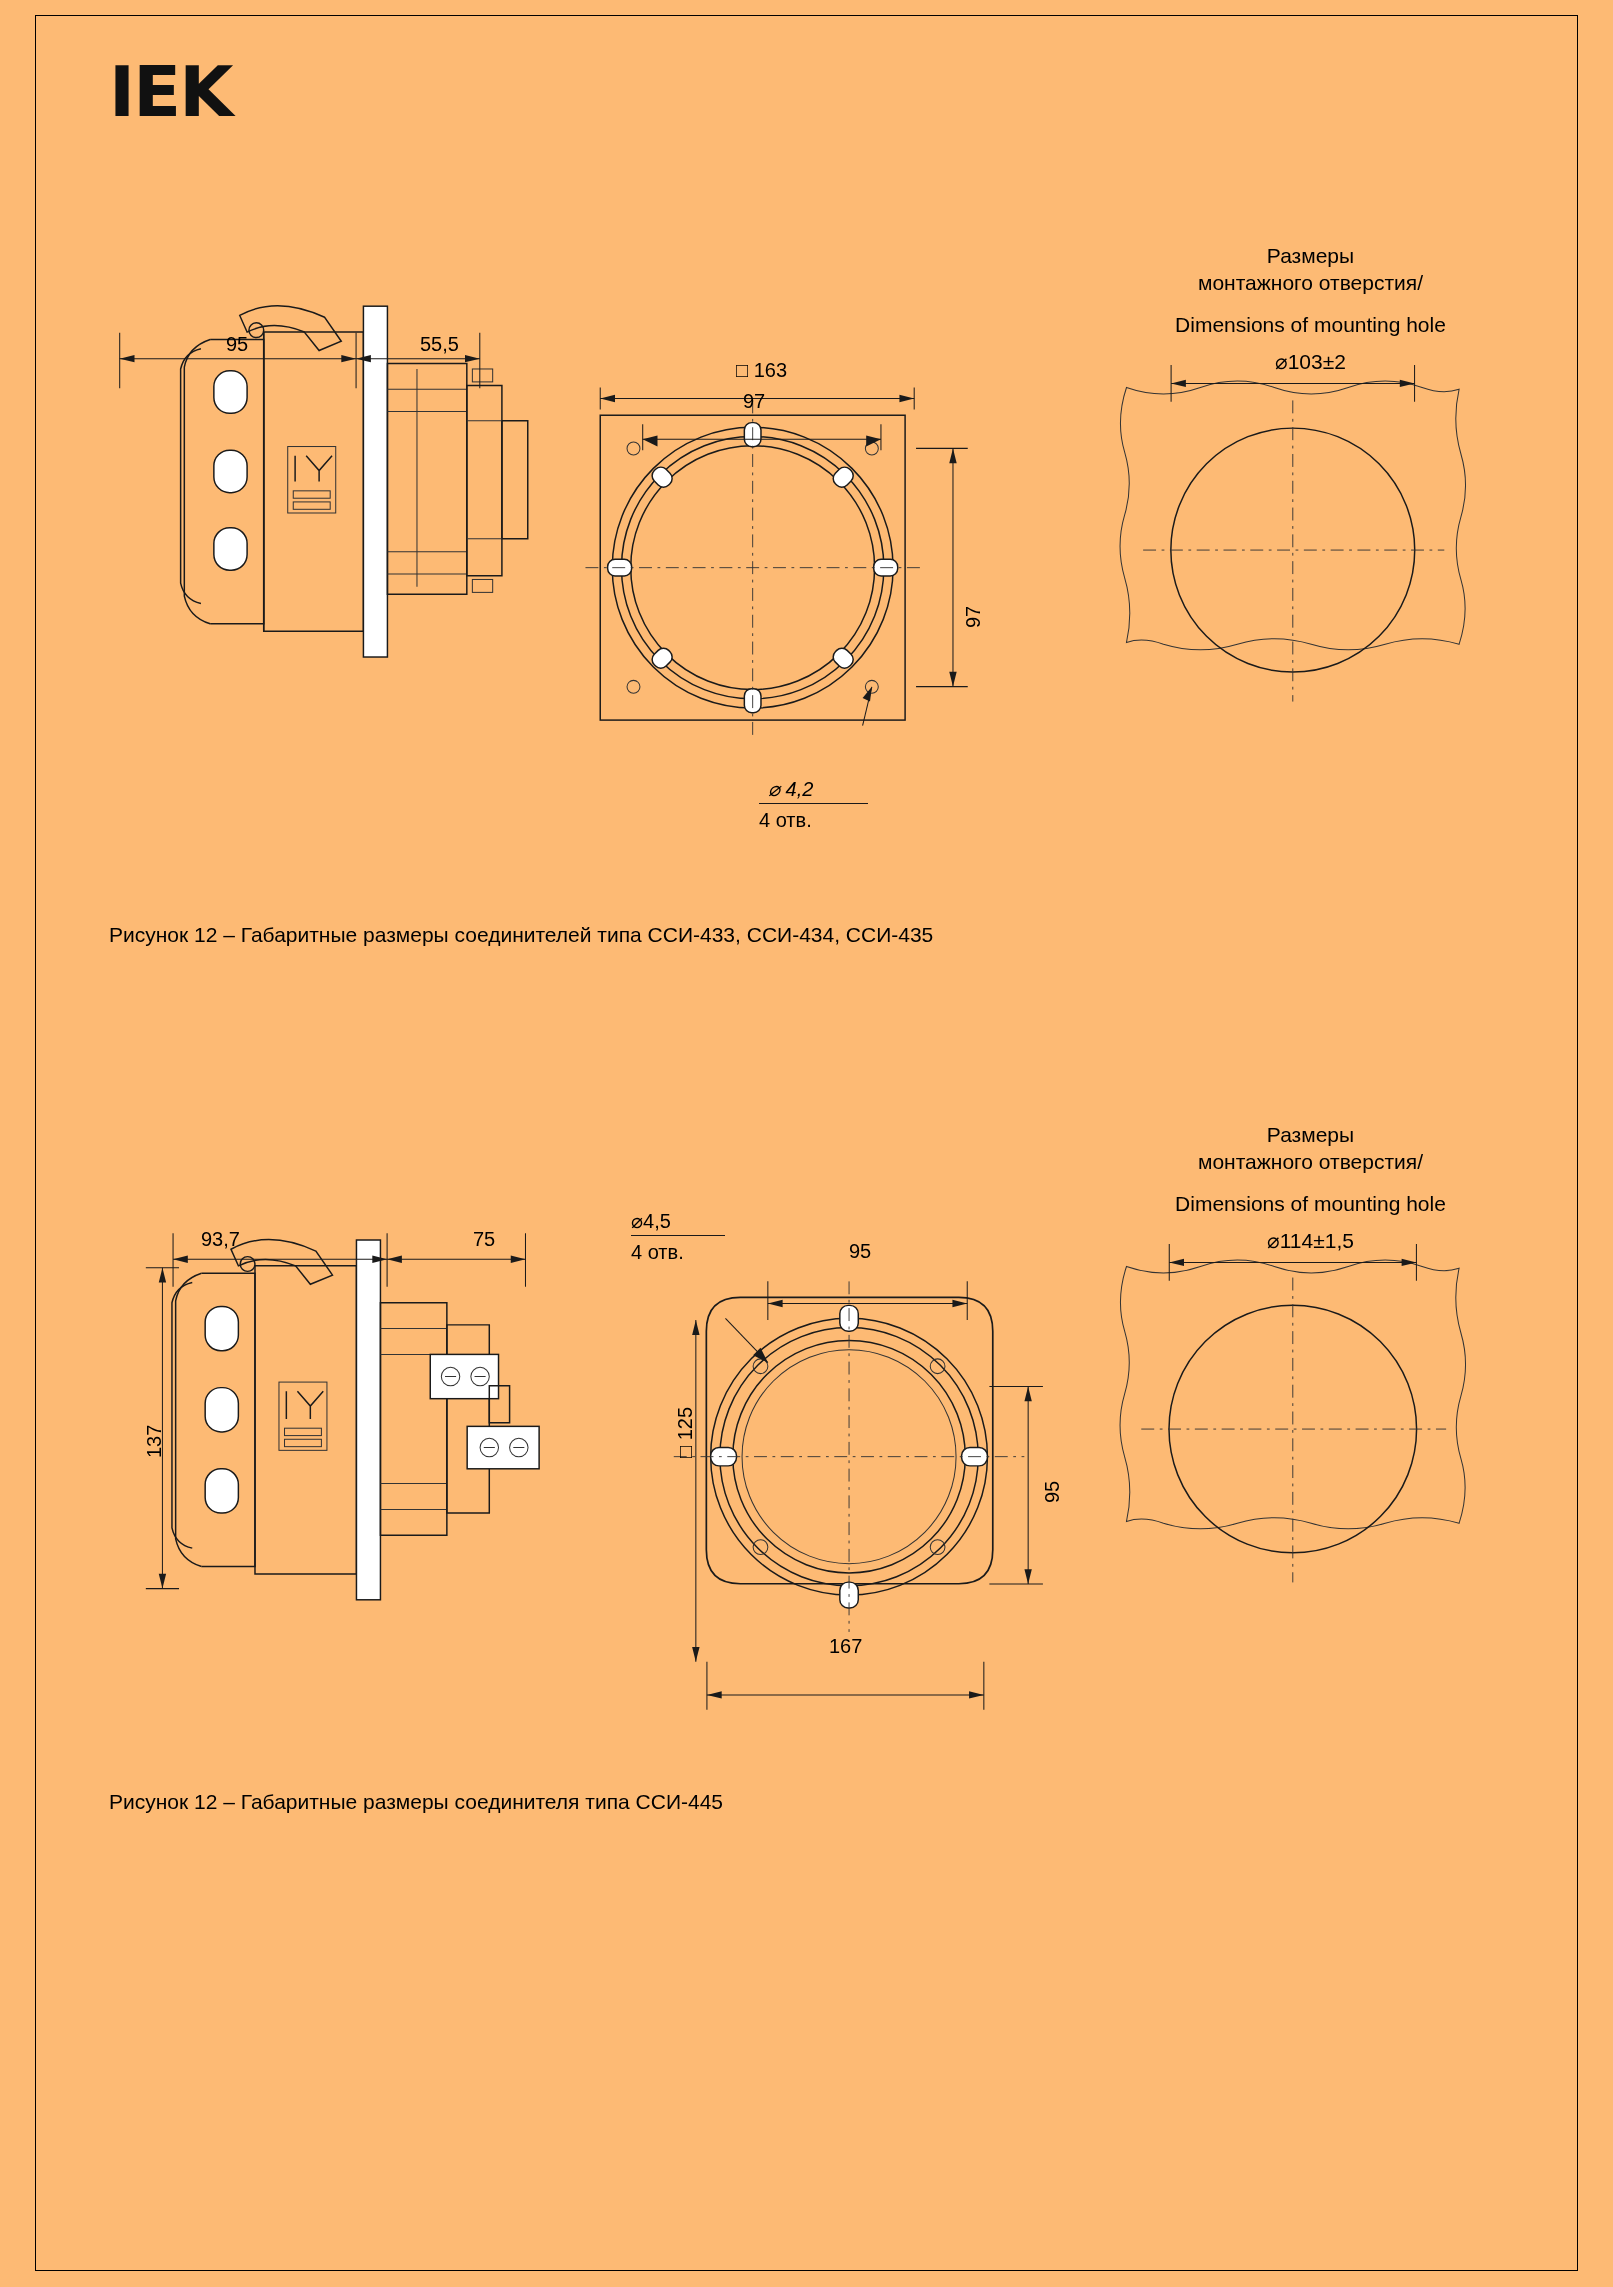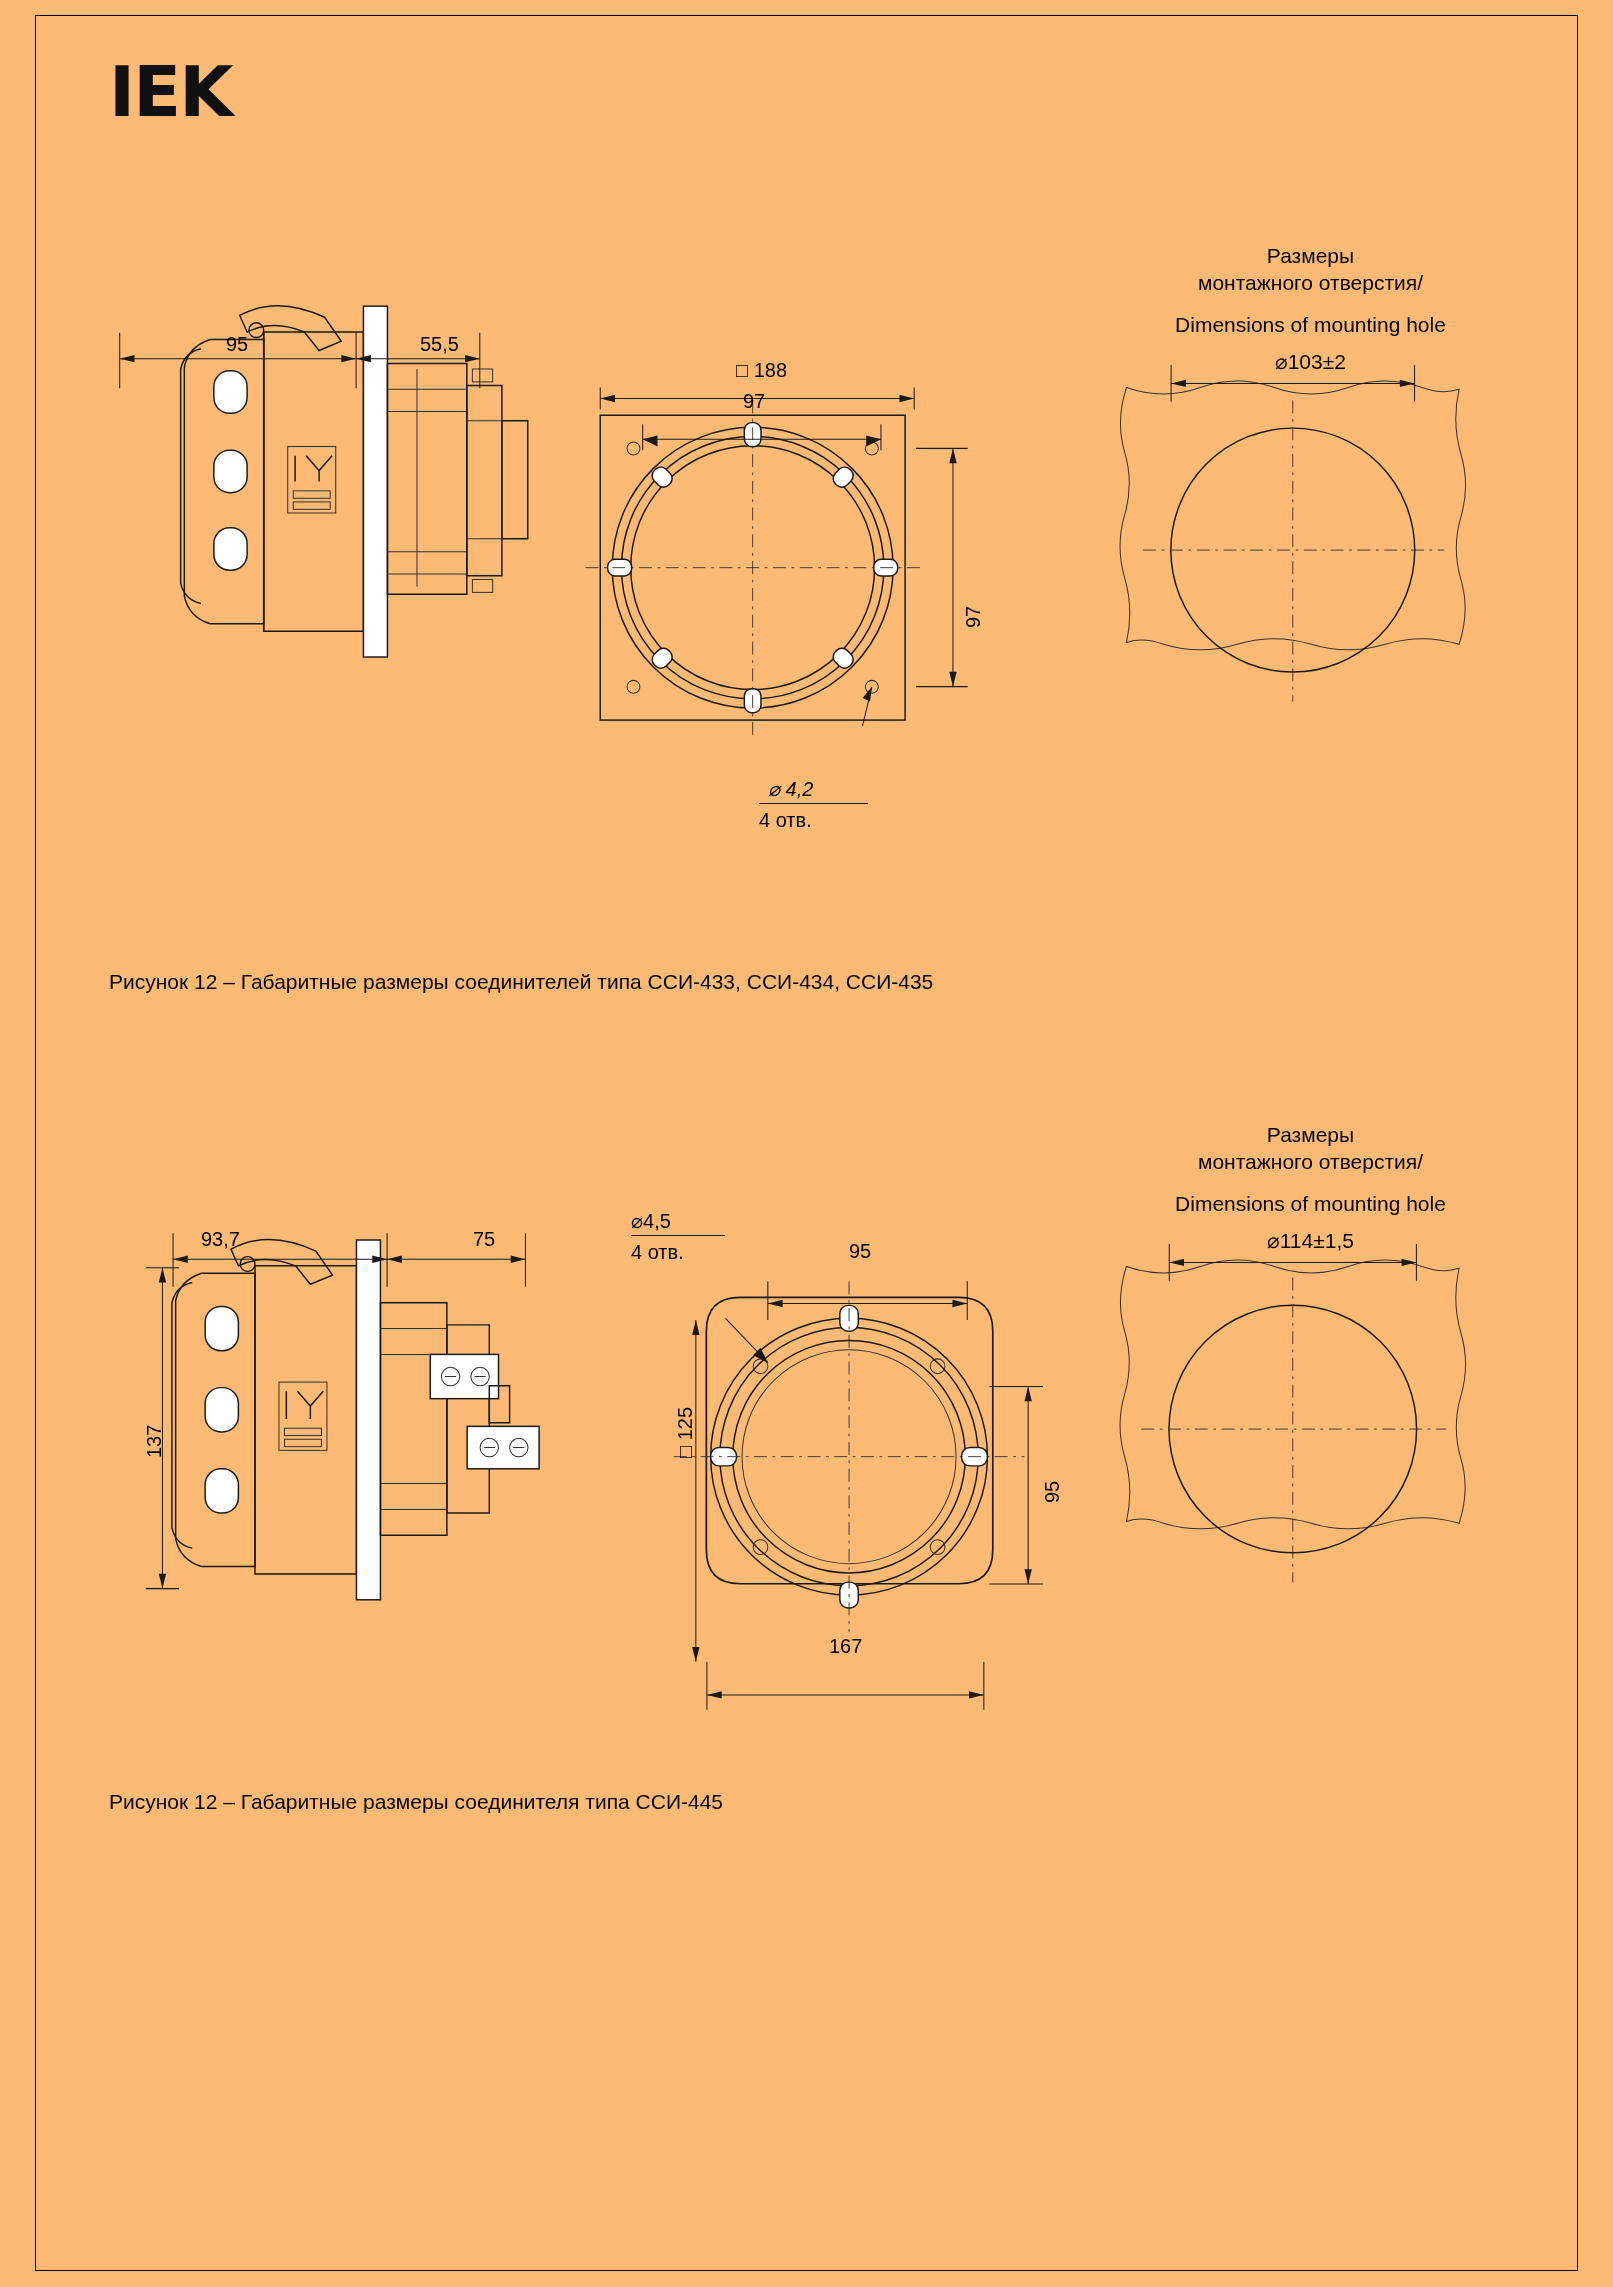--- a/index.html
+++ b/index.html
@@ -207,21 +207,21 @@
     <path class="dimline" d="M56 100 l0 28 M314 100 l0 28"></path>
     <path class="dimline" d="M56 116 l258 0"></path>
     <polygon class="arrow" points="56,116 72,112 72,124"></polygon>
     <polygon class="arrow" points="314,116 298,112 298,124"></polygon>
 
     <path class="dimline" d="M352 126 l56 0 M352 384 l56 0"></path>
     <path class="dimline" d="M392 126 l0 258"></path>
     <polygon class="arrow" points="392,126 388,142 396,142"></polygon>
     <polygon class="arrow" points="392,384 388,368 396,368"></polygon>
   </svg>
-  <div class="txt" style="left:736px; top:358px;">□ 188</div>
+  <div class="txt" style="left:736px; top:358px;">□ 163</div>
   <div class="txt" style="left:743px; top:389px;">97</div>
   <div class="vert-label" style="left:962px; top:628px;">97</div>
   <div class="txt" style="left:768px; top:777px;font-style:italic;">⌀ 4,2</div>
   <div class="txt" style="left:759px; top:808px;">4 отв.</div>
   <div class="ln h" style="left:759px; top:803px; width:109px;"></div>
 
   <svg style="left:1108px; top:369px;" width="425" height="388" viewBox="0 0 460 420">
 
     <path class="stroke-thin" d="M20 20
       q40 14 80 0 q40 -14 80 0 q40 14 80 0 q40 -14 80 0 q22 8 40 2
@@ -233,21 +233,21 @@
 
     <path class="dash" d="M200 34 l0 326 M38 196 l326 0"></path>
   </svg>
   <svg style="left:1108px; top:341px;" width="425" height="83" viewBox="0 0 460 90">
     <path class="dimline" d="M68 26 l0 40 M332 26 l0 40"></path>
     <path class="dimline" d="M68 46 l264 0"></path>
     <polygon class="arrow" points="68,46 84,42 84,50"></polygon>
     <polygon class="arrow" points="332,46 316,42 316,50"></polygon>
   </svg>
 
-  <div class="caption" style="left:109px; top:923px;margin-top:47px;">Рисунок 12 – Габаритные размеры соединителей типа ССИ-433, ССИ-434, ССИ-435</div>
+  <div class="caption" style="left:109px; top:923px;">Рисунок 12 – Габаритные размеры соединителей типа ССИ-433, ССИ-434, ССИ-435</div>
 
   <div class="hdr" style="left:1089px; top:1103px; width:443px;">Размеры
 монтажного отверстия/</div>
   <div class="hdr" style="left:1089px; top:1172px; width:443px;">Dimensions of mounting hole</div>
   <div class="hdr" style="left:1140px; top:1209px; width:341px;">⌀114±1,5</div>
 
   <svg style="left:157px; top:1264px;" width="517" height="369" viewBox="0 0 560 400">
     <path class="stroke" d="M38 20 q-18 4 -22 22 l0 244 q4 18 22 22"></path>
     <path class="stroke" d="M48 10 q-24 8 -28 30 l0 258 q5 23 28 30"></path>
     <path class="stroke" d="M48 10 l58 0 l0 318 l-58 0"></path>

